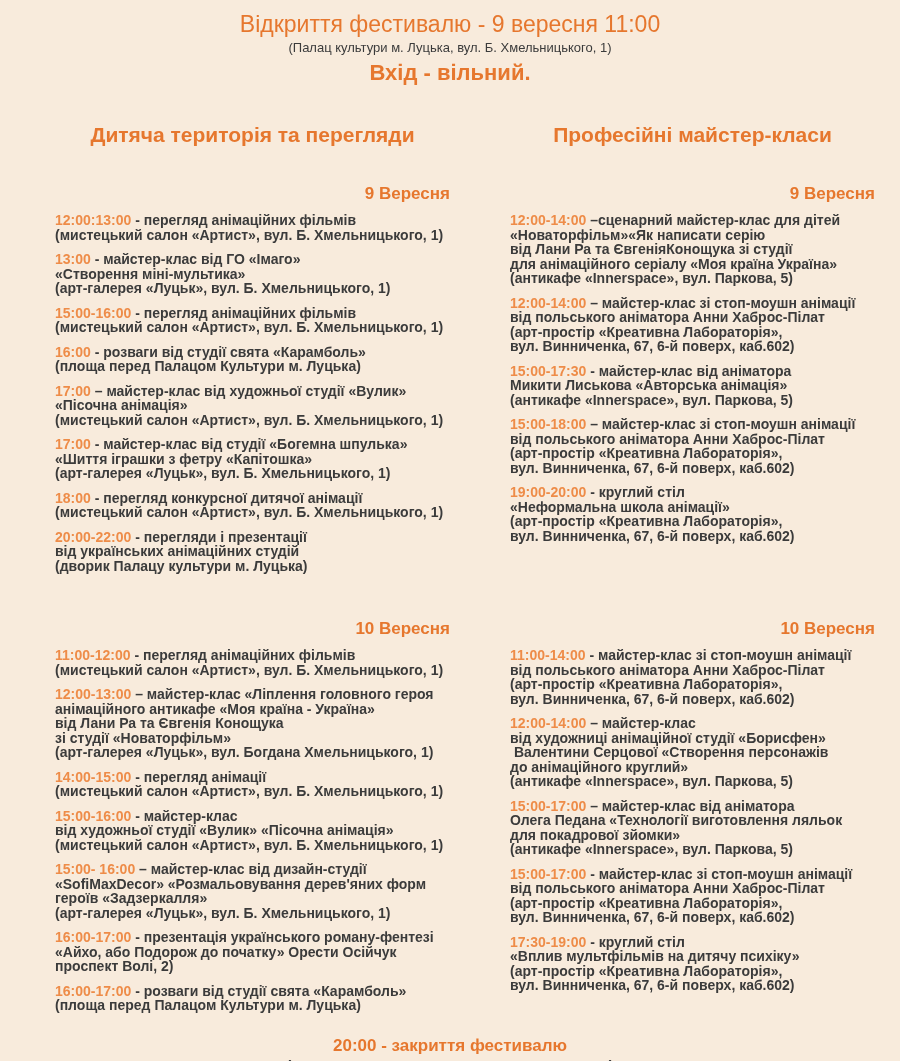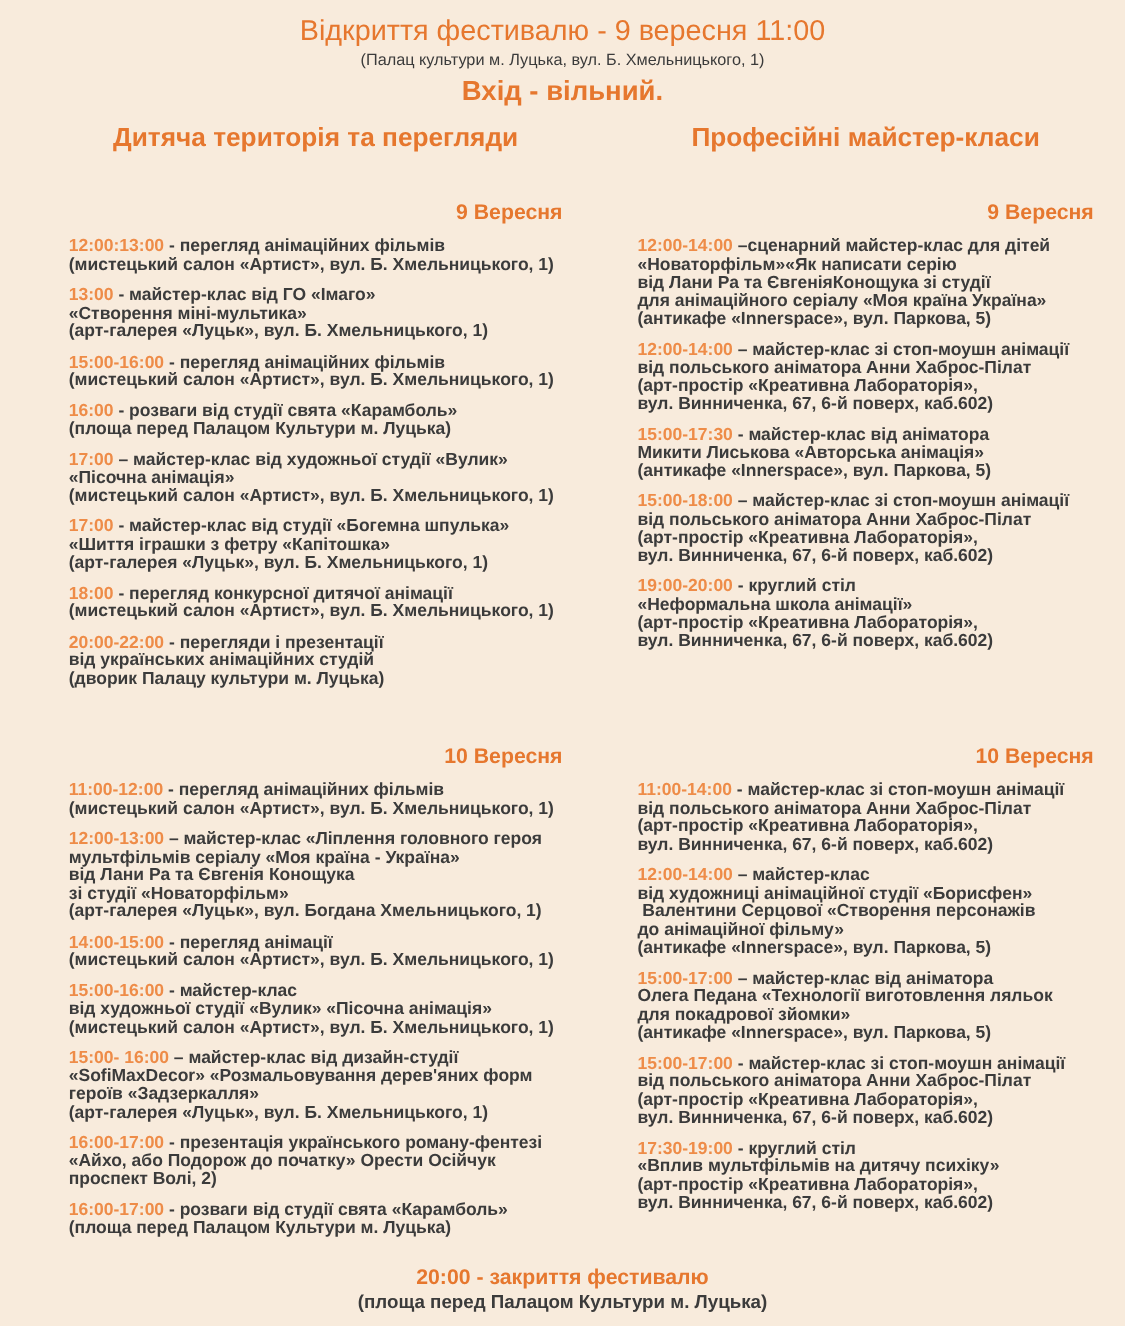--- a/index.html
+++ b/index.html
@@ -13,21 +13,21 @@
   }
   .page{width:900px;height:1061px;padding-top:10px;}
   
   .top{text-align:center;}
   .h1{font-size:23px;color:var(--accent);line-height:28px;}
   .h2{font-size:13px;line-height:20px;color:var(--ink);}
   .h3{font-size:22px;color:var(--accent);line-height:26px;margin-top:2px;font-weight:bold;}
   
   .grid{
     display:grid;grid-template-columns:458px 442px;row-gap:30px;
-    margin-top:12px;
+    margin-top:36px;
   }
   .cell-left{padding:0 8px 0 55px;}
   .cell-right{padding:0 25px 0 52px;}
   .col-title{
     font-size:21px;font-weight:bold;color:var(--accent);
     text-align:center;line-height:26px;
   }
   .date{
     font-size:17px;font-weight:bold;color:var(--accent);
     text-align:right;margin:6px 0 10px 0;line-height:19px;
@@ -131,21 +131,21 @@
         </div>
       </section>
     <section class="cell-left">
         <div class="date">10 Вересня</div>
         <div class="event">
           <div class="line"><span class="time">11:00-12:00</span><span> - перегляд анімаційних фільмів</span></div>
           <div class="line">(мистецький салон «Артист», вул. Б. Хмельницького, 1)</div>
         </div>
         <div class="event">
           <div class="line"><span class="time">12:00-13:00</span><span> – майстер-клас «Ліплення головного героя</span></div>
-          <div class="line">мультфільмів серіалу «Моя країна - Україна»</div>
+          <div class="line">анімаційного антикафе «Моя країна - Україна»</div>
           <div class="line">від Лани Ра та Євгенія Конощука</div>
           <div class="line">зі студії «Новаторфільм»</div>
           <div class="line">(арт-галерея «Луцьк», вул. Богдана Хмельницького, 1)</div>
         </div>
         <div class="event">
           <div class="line"><span class="time">14:00-15:00</span><span> - перегляд анімації</span></div>
           <div class="line">(мистецький салон «Артист», вул. Б. Хмельницького, 1)</div>
         </div>
         <div class="event">
           <div class="line"><span class="time">15:00-16:00</span><span> - майстер-клас</span></div>
@@ -173,21 +173,21 @@
         <div class="event">
           <div class="line"><span class="time">11:00-14:00</span><span> - майстер-клас зі стоп-моушн анімації</span></div>
           <div class="line">від польського аніматора Анни Хаброс-Пілат</div>
           <div class="line">(арт-простір «Креативна Лабораторія»,</div>
           <div class="line">вул. Винниченка, 67, 6-й поверх, каб.602)</div>
         </div>
         <div class="event">
           <div class="line"><span class="time">12:00-14:00</span><span> – майстер-клас</span></div>
           <div class="line">від художниці анімаційної студії «Борисфен»</div>
           <div class="line"> Валентини Серцової «Створення персонажів</div>
-          <div class="line">до анімаційної фільму»</div>
+          <div class="line">до анімаційного круглий»</div>
           <div class="line">(антикафе «Innerspace», вул. Паркова, 5)</div>
         </div>
         <div class="event">
           <div class="line"><span class="time">15:00-17:00</span><span> – майстер-клас від аніматора</span></div>
           <div class="line">Олега Педана «Технології виготовлення ляльок</div>
           <div class="line">для покадрової зйомки»</div>
           <div class="line">(антикафе «Innerspace», вул. Паркова, 5)</div>
         </div>
         <div class="event">
           <div class="line"><span class="time">15:00-17:00</span><span> - майстер-клас зі стоп-моушн анімації</span></div>

